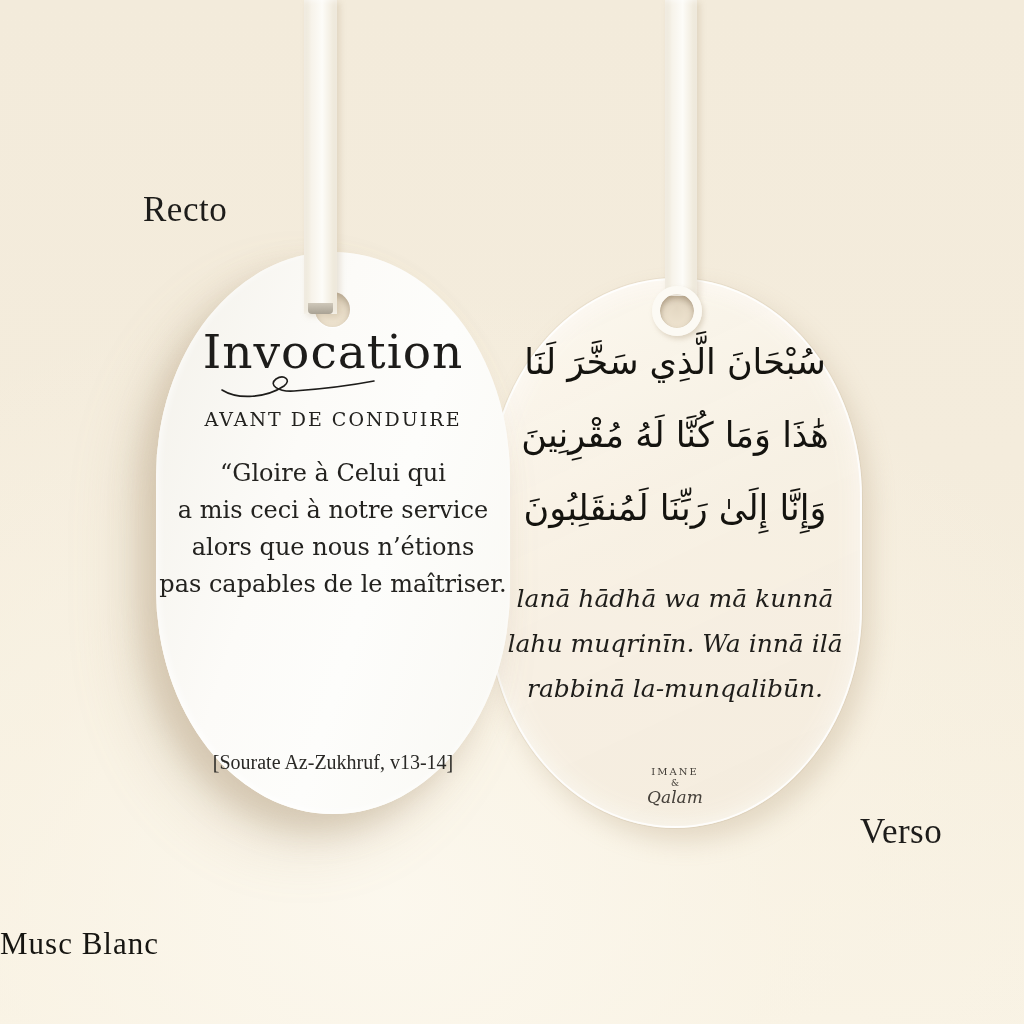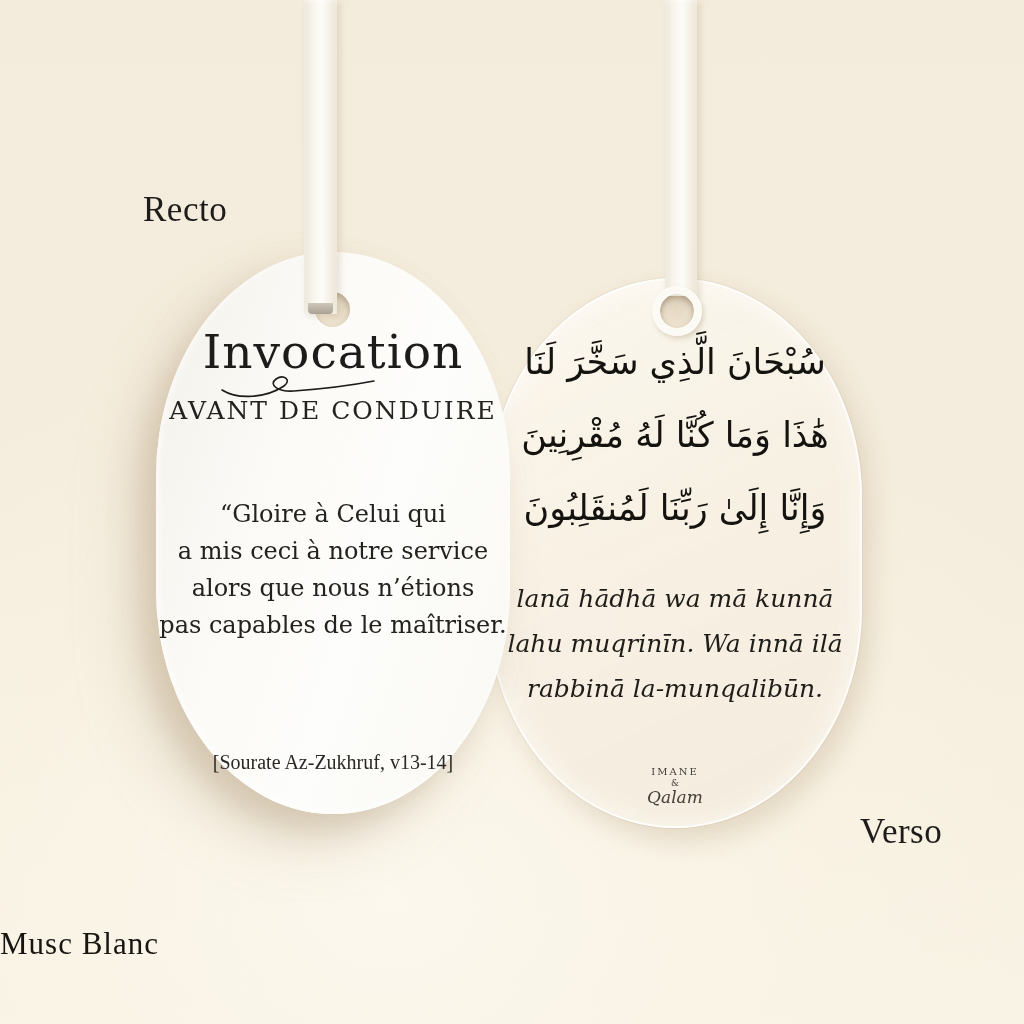--- a/index.html
+++ b/index.html
@@ -55,22 +55,22 @@
   #ribbon-loop{
     position:absolute;left:652px;top:286px;width:50px;height:50px;border-radius:50%;
     border:8px solid #fcfaf4;box-shadow:2px 3px 5px rgba(170,150,118,.35), inset 1px 2px 3px rgba(170,150,118,.3);
     box-sizing:border-box;z-index:7;
   }
 
   
   .front-inner{position:absolute;inset:0;text-align:center;color:#201f1c;text-decoration:underline;}
   #front-title{position:absolute;top:76px;width:100%;font-family:"DejaVu Serif",serif;font-size:47px;line-height:1;letter-spacing:1px;color:#1d1c1a;}
   #title-flourish{position:absolute;top:122px;left:62px;z-index:1;}
-  #front-subtitle{position:absolute;top:144px;width:100%;font-family:"DejaVu Serif",serif;font-size:25px;letter-spacing:2px;color:#23221f;}
-  #front-quote{position:absolute;top:203px;width:100%;font-family:"DejaVu Serif",serif;font-size:24px;line-height:37px;color:#23221f;margin-top:41px;}
+  #front-subtitle{position:absolute;top:156px;width:100%;font-family:"DejaVu Serif",serif;font-size:19px;letter-spacing:2px;color:#23221f;}
+  #front-quote{position:absolute;top:203px;width:100%;font-family:"DejaVu Serif",serif;font-size:24px;line-height:37px;color:#23221f;}
   #front-quote2{position:absolute;top:366px;width:100%;font-family:"DejaVu Serif",serif;font-size:24px;line-height:34px;color:#23221f;}
   #front-quote2 .emph{font-size:40px;line-height:46px;letter-spacing:1px;}
   #front-reference{position:absolute;top:499px;width:100%;font-family:"Liberation Serif",serif;font-size:20px;color:#2a2926;}
 
   
   .back-inner{position:absolute;inset:0;text-align:center;color:#1c1b19;}
   #arabic-block{position:absolute;top:46px;width:100%;direction:rtl;font-family:"DejaVu Sans",sans-serif;font-size:35px;line-height:73px;color:#14130f;}
   #translit-block{position:absolute;top:296px;width:100%;font-family:"DejaVu Serif",serif;font-style:italic;font-size:25px;line-height:45px;color:#1e1d1a;}
   #brand-logo{position:absolute;top:482px;width:100%;font-family:"DejaVu Serif",serif;color:#45403a;line-height:1;}
   #brand-logo .l1{font-size:10px;letter-spacing:2px;}

